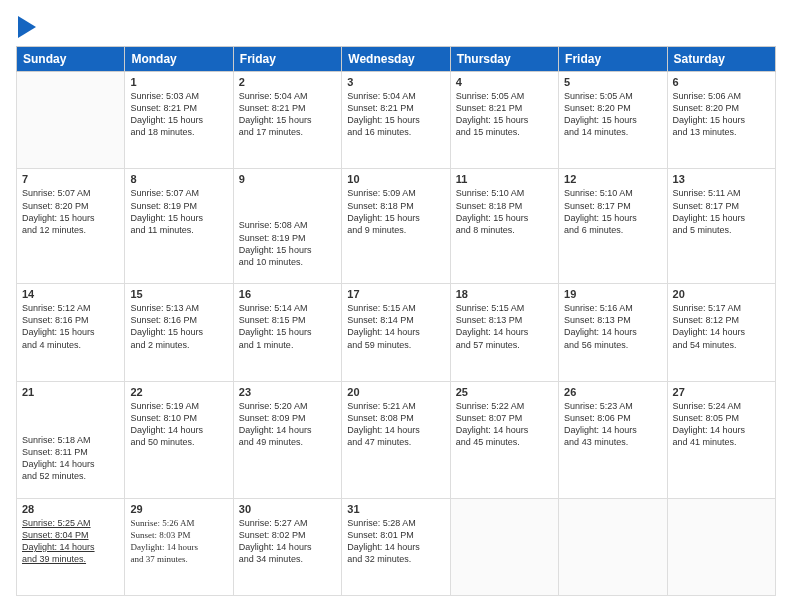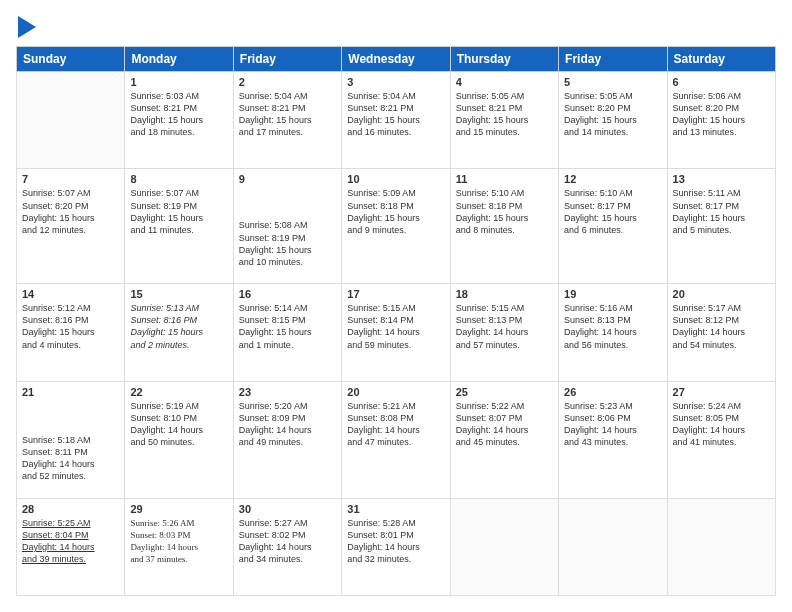--- a/index.html
+++ b/index.html
@@ -220,21 +220,21 @@
         <tr>
           <td>
             <span class="day-number">14</span>
             <div class="day-info" style="white-space: pre-line;">Sunrise: 5:12 AM
 Sunset: 8:16 PM
 Daylight: 15 hours
 and 4 minutes.</div>
           </td>
           <td>
             <span class="day-number">15</span>
-            <div class="day-info" style="white-space: pre-line; font-style: italic;">Sunrise: 5:13 AM
+            <div class="day-info" style="white-space: pre-line;">Sunrise: 5:13 AM
 Sunset: 8:16 PM
 Daylight: 15 hours
 and 2 minutes.</div>
           </td>
           <td>
             <span class="day-number">16</span>
             <div class="day-info" style="white-space: pre-line;">Sunrise: 5:14 AM
 Sunset: 8:15 PM
 Daylight: 15 hours
 and 1 minute.</div>

